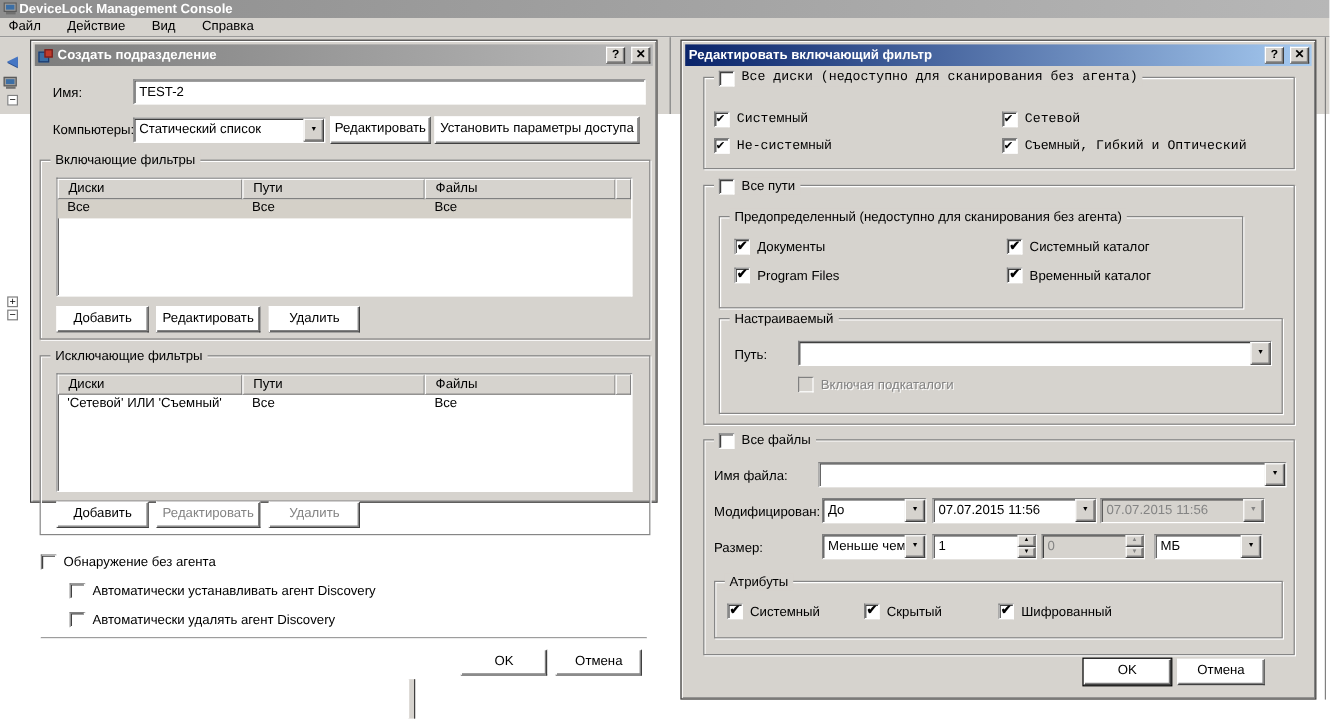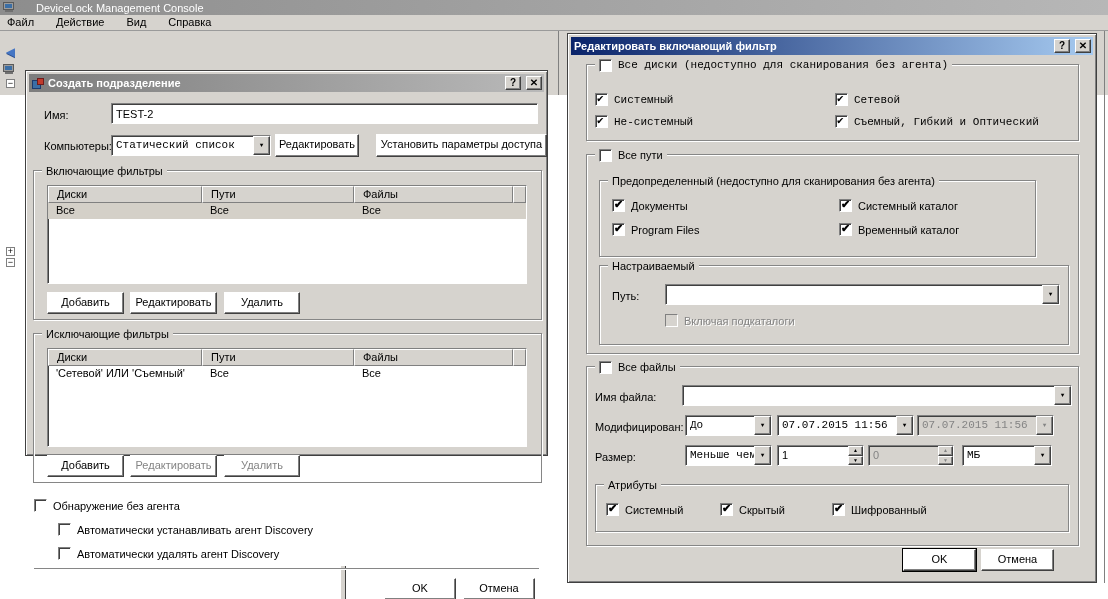--- a/index.html
+++ b/index.html
@@ -9,22 +9,22 @@
     width:1108px; height:599px; position:relative;
     background:#fff; overflow:hidden;
   }
   .abs { position:absolute; }
   .row { display:flex; align-items:center; gap:6px; }
 
   
   .main-titlebar {
     left:0; top:0; width:1108px; height:15px;
     background:linear-gradient(to right,#8d8d8d,#b7b7b7);
-    display:flex; align-items:center; gap:20px; padding-left:3px;
-    color:#fff; font-weight:normal; font-size:11px;
+    display:flex; align-items:center; gap:0; padding-left:3px;
+    color:#fff; font-weight:bold; font-size:11px;
   }
   .menubar {
     left:0; top:15px; width:1108px; height:16px;
     background:#d6d3ce; border-bottom:1px solid #9a9a9a;
     display:flex; align-items:center; padding-left:7px;
   }
   .menu-item { padding:1px 8px 2px 0; margin-right:14px; }
   .console-band { left:0; top:31px; width:1108px; height:64px; background:#d6d3ce; }
   .console-body { left:0; top:95px; width:1108px; height:504px; background:#fff; }
 
@@ -76,21 +76,21 @@
   .text-input { padding:2px 4px 0 4px; line-height:16px; white-space:nowrap; overflow:hidden; }
 
   .btn {
     background:#ffffff; border:1px solid; border-color:#fff #404040 #404040 #fff;
     box-shadow:inset -1px -1px 0 #808080;
     text-align:center; padding-top:3px; font-size:11px; white-space:nowrap; overflow:hidden;
   }
   .btn.default { outline:1px solid #000; }
   .btn.disabled { color:#848484; text-shadow:1px 1px 0 #fff; }
 
-  .combo { display:flex;font-family:Liberation Mono, monospace; }
+  .combo { display:flex; }
   .combo .c-text { flex:1; padding:2px 4px 0 4px; line-height:15px; white-space:nowrap; overflow:hidden; }
   .combo .c-btn {
     width:17px; background:#d6d3ce; border:1px solid; border-color:#fff #404040 #404040 #fff;
     box-shadow:inset -1px -1px 0 #808080; text-align:center; font-size:6px; line-height:17px; color:#000;
   }
   .combo.disabled { background:#d6d3ce; }
   .combo.disabled .c-text { color:#848484; }
   .combo.disabled .c-btn { color:#848484; }
 
   .spin { display:flex; }
@@ -160,41 +160,41 @@
 <span class="abs pc-icon" style="left:3px; top:64px;"><span class="scr"></span><span class="base"></span></span>
 <span class="abs tree-toggle" style="left:6px; top:79px;">−</span>
 <span class="abs tree-toggle" style="left:6px; top:247px;">+</span>
 <span class="abs tree-toggle" style="left:6px; top:258px;">−</span>
 
 <div class="abs vline" style="left:558px; top:31px; height:64px;"></div>
 <div class="abs vline" style="left:1104px; top:31px; height:552px;"></div>
 <div class="abs splitter" style="left:340px; top:566px; width:6px; height:33px;"></div>
 
 
-<div class="abs win" style="left:25px; top:33px; width:523px; height:386px;margin-top:37px;">
+<div class="abs win" style="left:25px; top:33px; width:523px; height:386px;">
   <div class="titlebar inactive">
     <span class="dlg-icon">
         <span class="a"></span>
         <span class="b"></span>
       </span>
     <span class="t-title">Создать подразделение</span>
     <span class="t-btn">?</span>
     <span class="t-btn">✕</span>
   </div>
 
   <span class="abs" style="left:18px; top:38px;">Имя:</span>
   <div class="abs field text-input" style="left:85px; top:32px; width:427px; height:21px;">TEST-2</div>
 
   <span class="abs" style="left:18px; top:69px;">Компьютеры:</span>
   <div class="abs field combo" style="left:85px; top:64px; width:160px; height:21px;">
     <span class="c-text">Статический список</span>
     <span class="c-btn">▼</span>
   </div>
   <div class="abs btn" style="left:249px; top:63px; width:84px; height:23px;">Редактировать</div>
-  <div class="abs btn" style="left:350px; top:63px; width:171px; height:23px;">Установить параметры доступа</div>
+  <div class="abs btn" style="left:336px; top:63px; width:171px; height:23px;">Установить параметры доступа</div>
 
   <div class="groupbox" style="left:7px; top:99px; width:509px; height:150px;">
     <div class="gb-cap">
         <span>Включающие фильтры</span>
       </div>
     <div class="abs lv" style="left:13px; top:14px; width:480px; height:99px;">
       <div class="lv-head">
         <span class="lv-h" style="width:154px;">Диски</span>
         <span class="lv-h" style="width:152px;">Пути</span>
         <span class="lv-h" style="width:159px;">Файлы</span>

